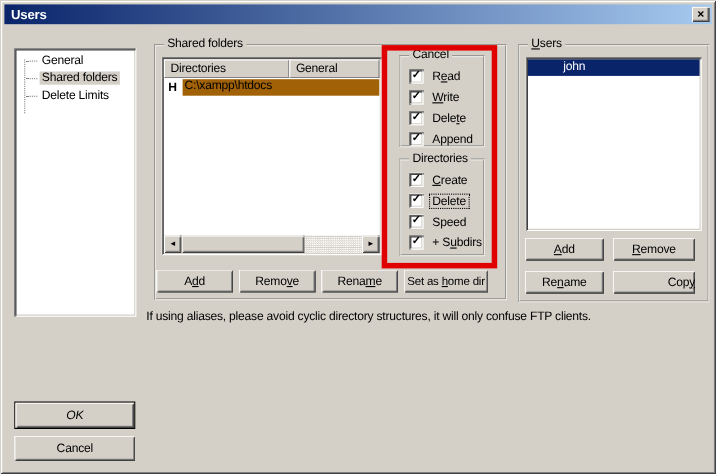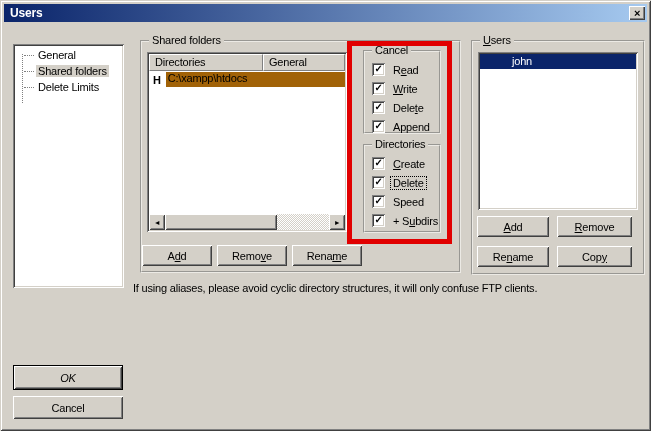--- a/index.html
+++ b/index.html
@@ -95,21 +95,21 @@
   
   .gb-users { left:471px; top:40px; width:174px; height:235px; }
   .users-list { position:absolute; left:478px; top:52px; width:160px; height:158px; padding:2px; }
   .user-row { height:15px; line-height:15px; padding-left:2px; }
   .user-row.sel { background:var(--selection_blue,#0a246a); color:#fff;padding-left:32px; }
 
   .users-btn { height:21px; }
   .u-add    { left:477px; top:216px; width:72px; }
   .u-remove { left:557px; top:216px; width:75px; }
   .u-rename { left:477px; top:246px; width:72px; }
-  .u-copy   { left:557px; top:246px; width:75px; }
+  .u-copy   { left:557px; top:246px; width:75px;justify-content:flex-end; }
 
   .info { position:absolute; left:133px; top:281px; width:507px; line-height:14px; }
   .info p + p { margin-top:4px; }
 
   .ok-btn     { left:13px; top:365px; width:110px; height:25px;font-style:italic; }
   .cancel-btn { left:13px; top:396px; width:110px; height:23px; }
 
   u { text-decoration:underline; }
 </style>
 </head>
@@ -170,20 +170,23 @@
 
   <div class="btn raised shared-btn b-add">
     <span>A<u>d</u>d</span>
   </div>
   <div class="btn raised shared-btn b-remove">
     <span>Remo<u>v</u>e</span>
   </div>
   <div class="btn raised shared-btn b-rename">
     <span>Rena<u>m</u>e</span>
   </div>
+  <div class="btn raised shared-btn b-home">
+    <span>Set as <u>h</u>ome dir</span>
+  </div>
 
   <div class="groupbox gb-files">
     <span class="legend">Cancel</span>
     <div class="cb-col">
       <div class="cb-row">
         <span class="cb">
             <span class="check">✓</span>
           </span>
         <span class="cb-label">R<u>e</u>ad</span>
       </div>

